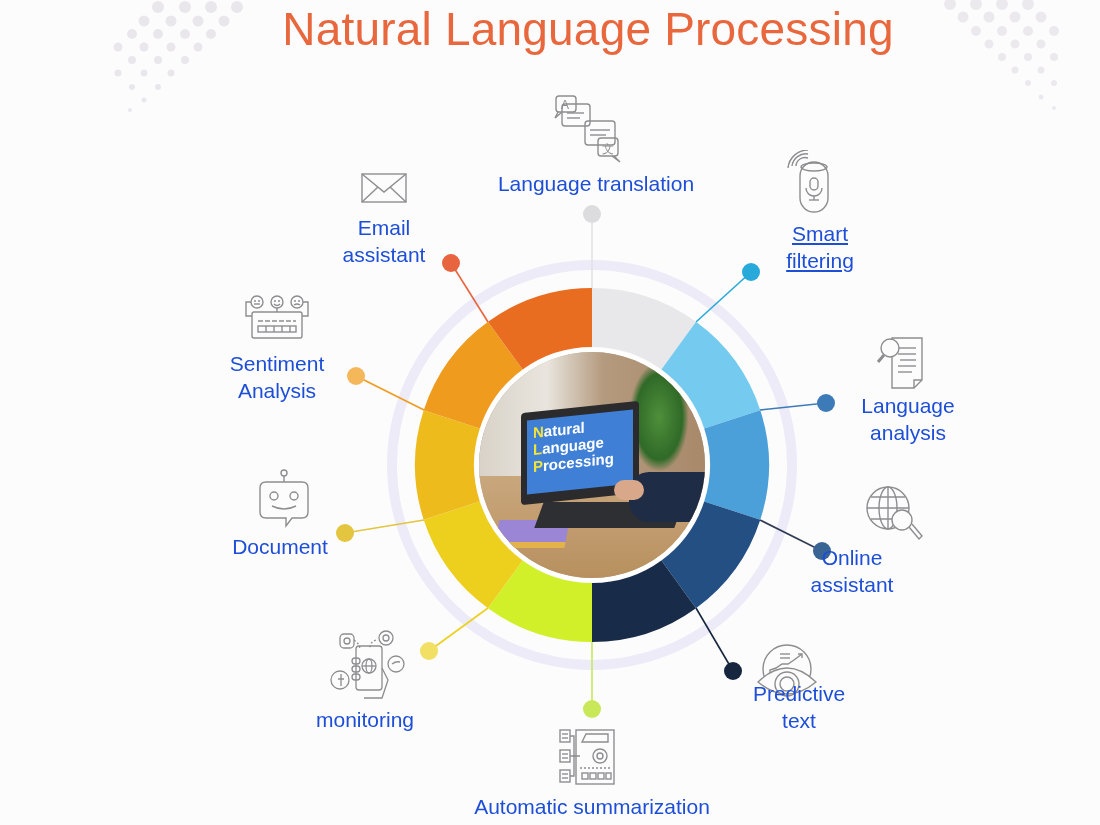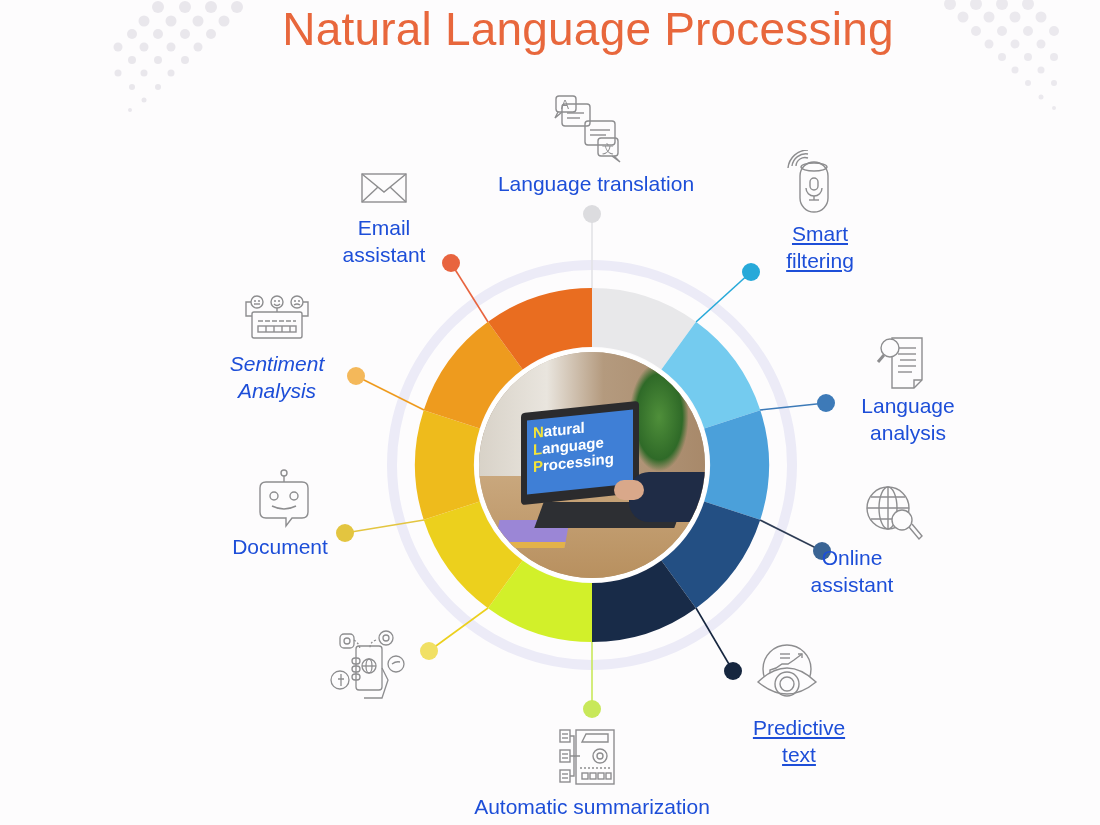--- a/index.html
+++ b/index.html
@@ -244,21 +244,21 @@
 <svg class="icon" style="left:756px;top:642px;" width="62" height="62" viewBox="0 0 62 62" fill="none" stroke="#8d8d8f" stroke-width="1.4">
   <circle cx="31" cy="27" r="24"></circle>
   <line x1="24" y1="12" x2="34" y2="12"></line>
     <line x1="24" y1="16" x2="34" y2="16"></line>
   <path d="M14,34 L14,28 L20,26 L26,22 L32,22 L38,18 L46,12"></path>
     <path d="M42,12 L46,12 L46,16"></path>
   <path d="M2,40 Q31,12 60,40 Q31,64 2,40 Z" fill="#fdfcfd"></path>
   <circle cx="31" cy="42" r="12"></circle>
     <circle cx="31" cy="42" r="7"></circle>
 </svg>
-<div class="label" style="left:744px;top:714px;width:110px;text-decoration:underline;">
+<div class="label" style="left:744px;top:680px;width:110px;">
   <div>Predictive</div>
   <div>text</div>
 </div>
 
 <svg class="icon" style="left:558px;top:728px;" width="58" height="58" viewBox="0 0 58 58" fill="none" stroke="#8d8d8f" stroke-width="1.4">
   <rect x="2" y="2" width="10" height="12"></rect>
     <rect x="2" y="22" width="10" height="12"></rect>
     <rect x="2" y="42" width="10" height="12"></rect>
   <line x1="4" y1="6" x2="10" y2="6"></line>
     <line x1="4" y1="10" x2="10" y2="10"></line>
@@ -294,20 +294,21 @@
   <rect x="26" y="18" width="26" height="44" rx="3"></rect>
   <circle cx="39" cy="38" r="7"></circle>
     <line x1="32" y1="38" x2="46" y2="38"></line>
     <ellipse cx="39" cy="38" rx="3" ry="7"></ellipse>
   <rect x="22" y="30" width="8" height="6" rx="3"></rect>
     <rect x="22" y="38" width="8" height="6" rx="3"></rect>
     <rect x="22" y="46" width="8" height="6" rx="3"></rect>
   <path d="M52,40 L58,52 L52,70 L34,70"></path>
 </svg>
 <div class="label" style="left:294px;top:706px;width:142px;">
+  <div>monitoring</div>
 </div>
 
 <svg class="icon" style="left:256px;top:468px;" width="56" height="64" viewBox="0 0 56 64" fill="none" stroke="#8d8d8f" stroke-width="1.4">
   <circle cx="28" cy="5" r="3"></circle>
     <line x1="28" y1="8" x2="28" y2="14"></line>
   <path d="M10,14 L46,14 Q52,14 52,20 L52,44 Q52,50 46,50 L36,50 L30,58 L30,50 L10,50 Q4,50 4,44 L4,20 Q4,14 10,14 Z"></path>
   <circle cx="18" cy="28" r="4"></circle>
     <circle cx="38" cy="28" r="4"></circle>
   <path d="M16,38 Q28,44 40,38"></path>
 </svg>
@@ -330,21 +331,21 @@
     <path d="M59,8 L64,8 L64,22 L58,22"></path>
     <line x1="33" y1="14" x2="33" y2="18"></line>
   <rect x="8" y="18" width="50" height="26" rx="2"></rect>
   <line x1="14" y1="27" x2="52" y2="27" stroke-dasharray="5 2"></line>
   <rect x="14" y="32" width="38" height="6"></rect>
   <line x1="22" y1="32" x2="22" y2="38"></line>
     <line x1="30" y1="32" x2="30" y2="38"></line>
     <line x1="38" y1="32" x2="38" y2="38"></line>
     <line x1="46" y1="32" x2="46" y2="38"></line>
 </svg>
-<div class="label" style="left:218px;top:350px;width:118px;font-style:italic;">
+<div class="label" style="left:218px;top:350px;width:118px;">
   <div>Sentiment</div>
   <div>Analysis</div>
 </div>
 
 <svg class="icon" style="left:360px;top:172px;" width="48" height="32" viewBox="0 0 48 32" fill="none" stroke="#8d8d8f" stroke-width="1.4">
   <rect x="2" y="2" width="44" height="28"></rect>
   <path d="M2,2 L24,20 L46,2"></path>
     <path d="M2,30 L18,15"></path>
     <path d="M46,30 L30,15"></path>
 </svg>

